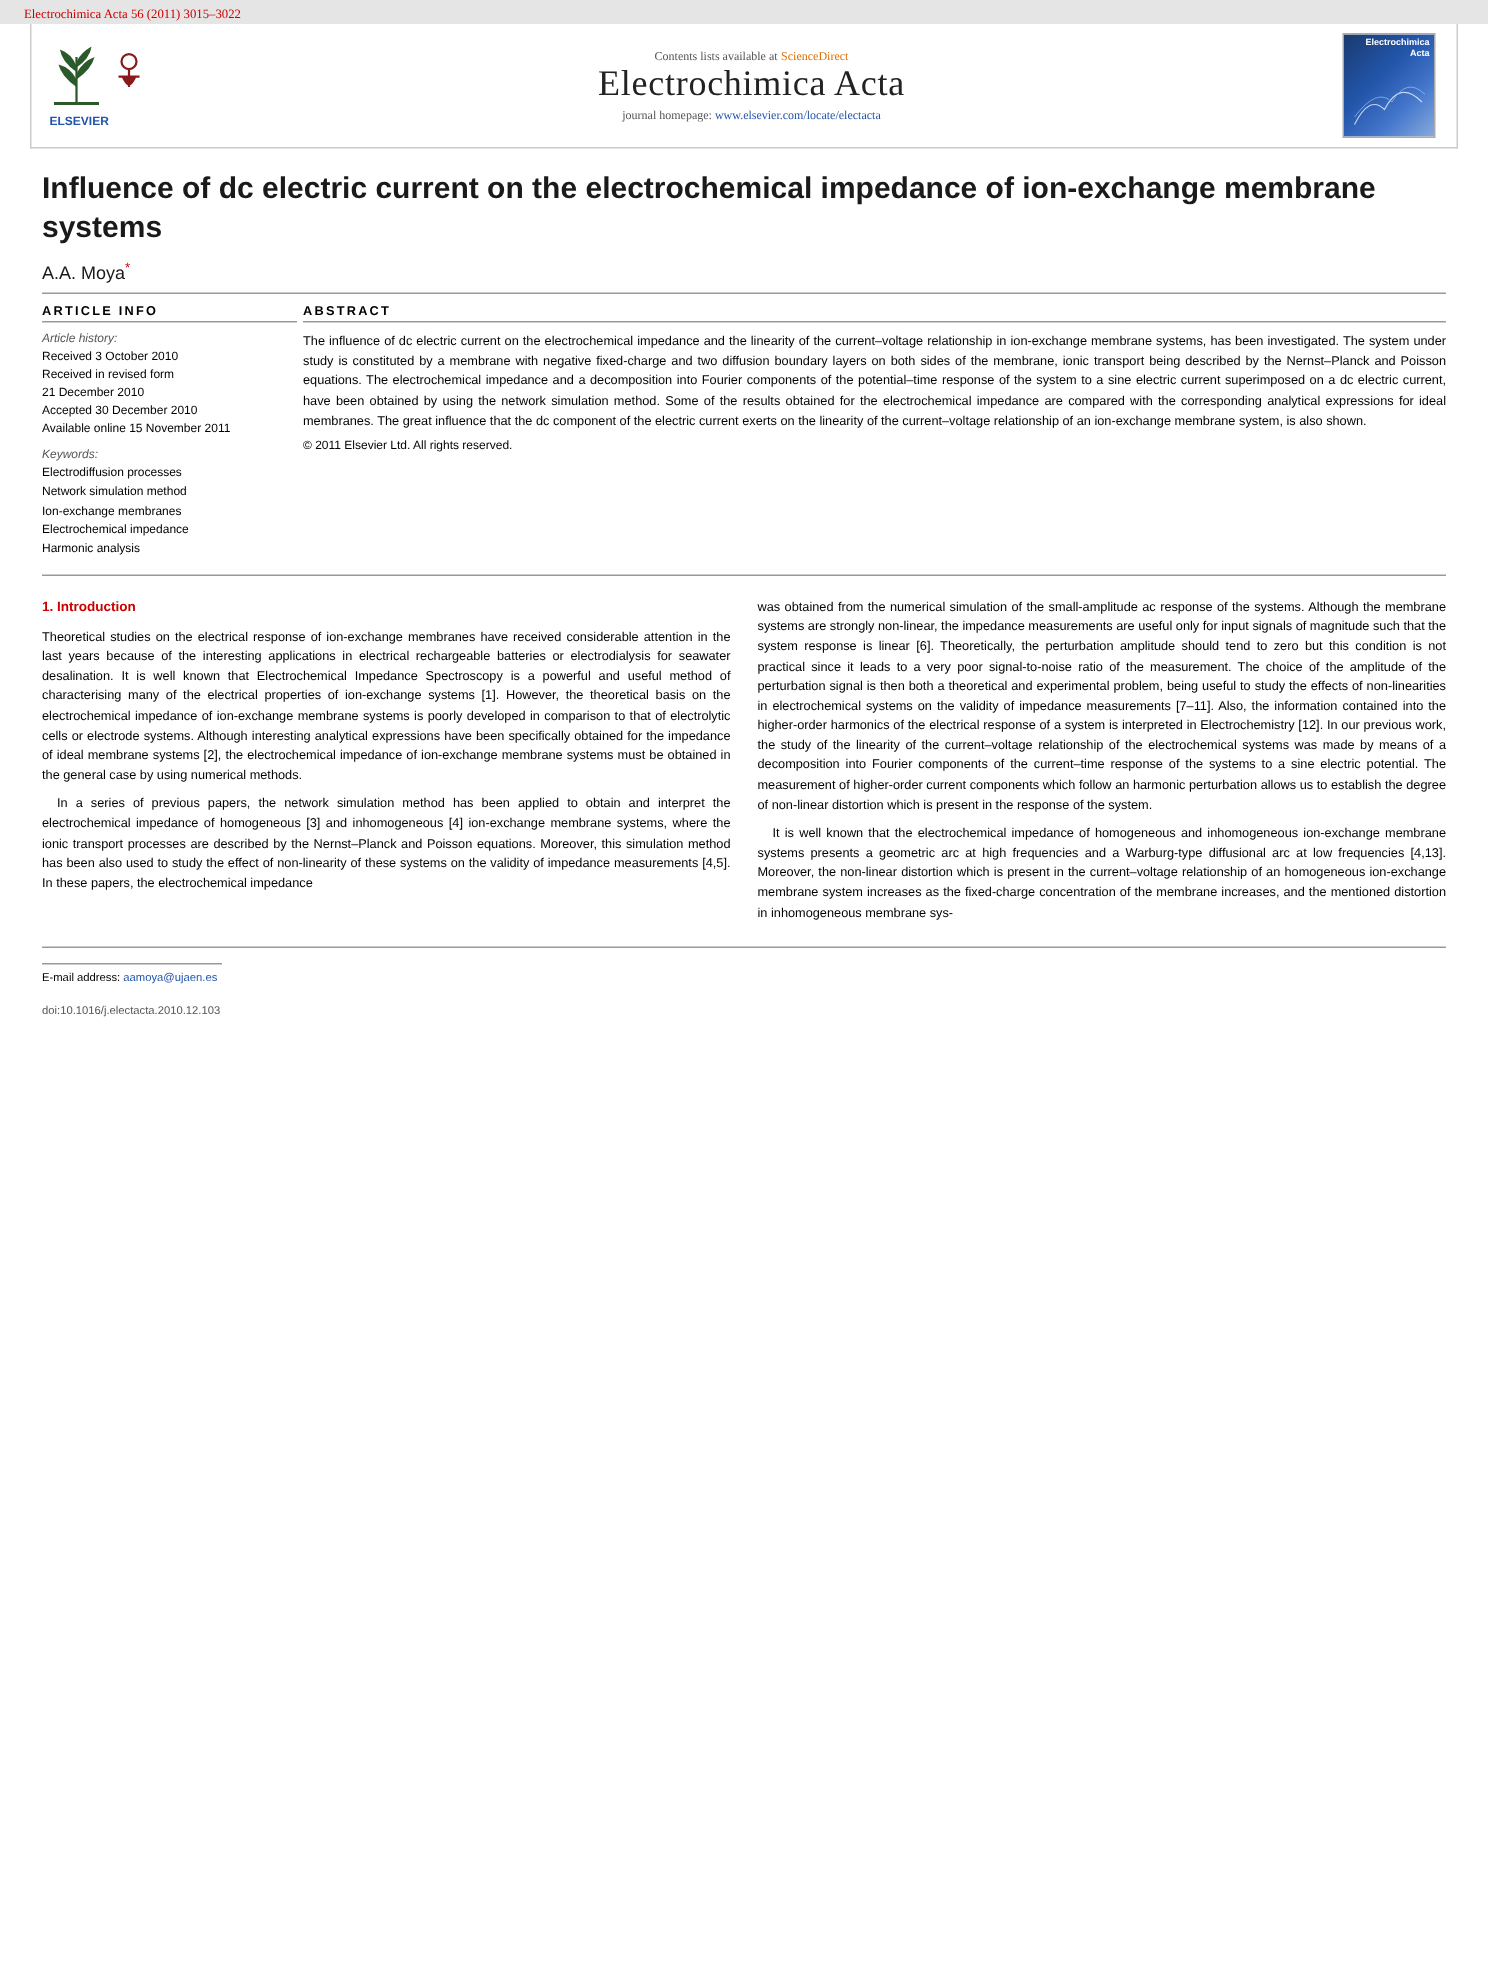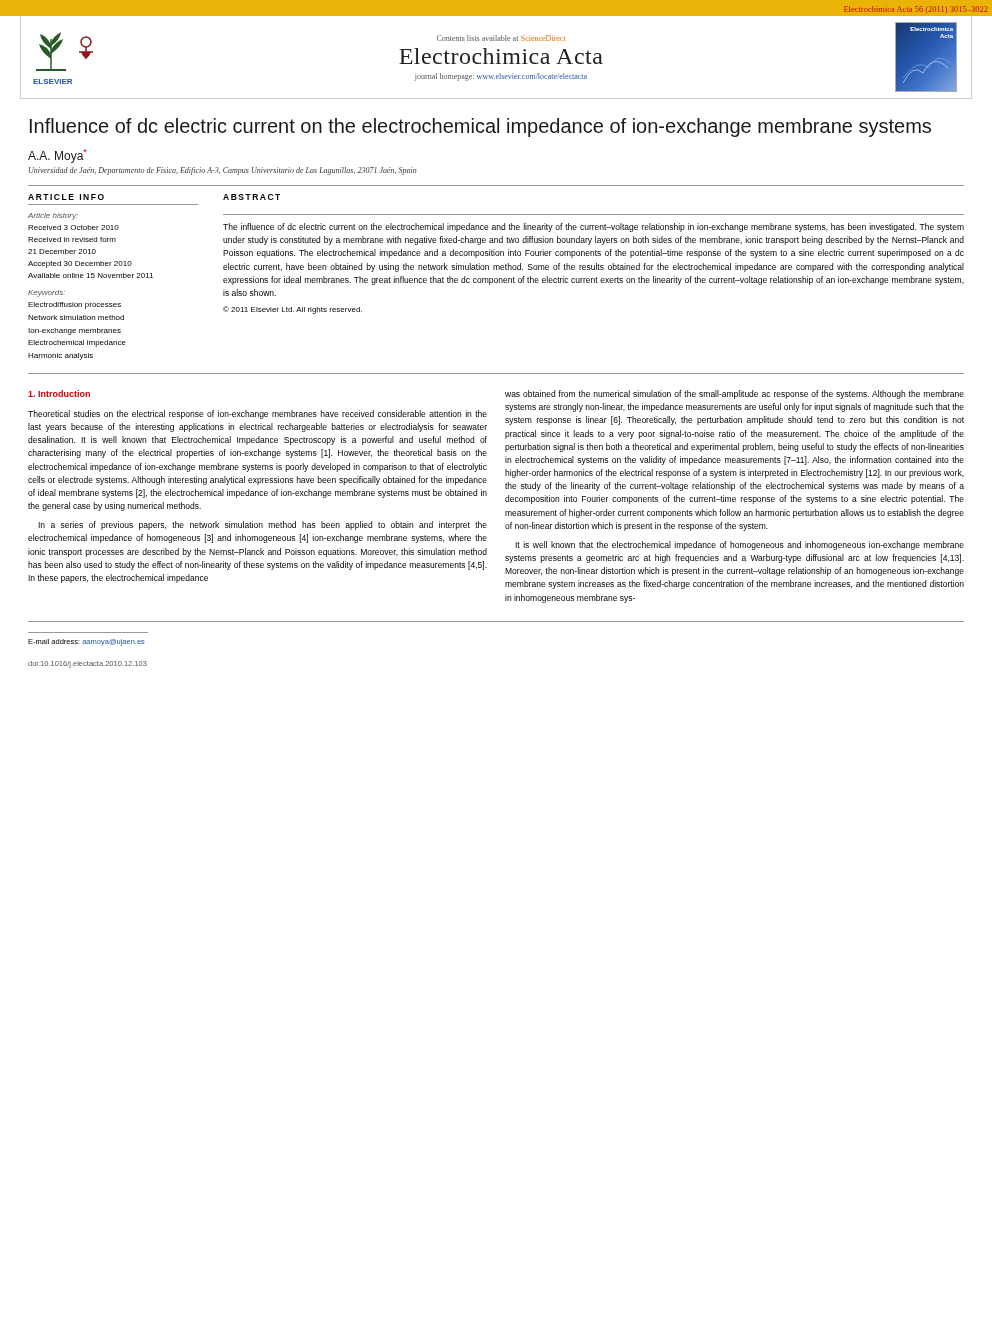--- a/index.html
+++ b/index.html
@@ -7,23 +7,23 @@
       background: #fff;
       font-family: "Times New Roman", Times, serif;
       font-size: 9.5px;
       color: #000;
       width: 992px;
       min-height: 1323px;
     }
 
     
     .top-bar {
-      background: #eab308;
-      text-align: right;
-      padding: 4px 4px 2px;
+      background: #e5e5e5;
+      text-align: left;
+      padding: 4px 16px 2px;
       font-size: 8.5px;
       color: #c00;
       border-bottom: none;
     }
 
     
     .journal-header {
       display: flex;
       align-items: center;
       border: 1px solid #ccc;
@@ -96,21 +96,21 @@
     }
 
     
     .main-content {
       margin: 10px 28px 0;
     }
 
     
     .article-title {
       font-size: 20px;
-      font-weight: normal;
+      font-weight: bold;
       font-family: Arial, sans-serif;
       color: #1a1a1a;
       line-height: 1.3;
       margin-bottom: 8px;
     }
 
     
     .authors {
       font-size: 12px;
       font-family: Arial, sans-serif;
@@ -133,21 +133,21 @@
     
     .divider {
       border: none;
       border-top: 1px solid #999;
       margin: 6px 0;
     }
 
     
     .info-abstract {
       display: flex;
-      gap: 25px;
+      gap: 4px;
       margin-top: 4px;
     }
     .article-info {
       width: 170px;
       flex-shrink: 0;
     }
     .article-info h4 {
       font-size: 8.5px;
       font-family: Arial, sans-serif;
       font-weight: bold;
@@ -192,21 +192,21 @@
     }
     .abstract-col h4 {
       font-size: 8.5px;
       font-family: Arial, sans-serif;
       font-weight: bold;
       letter-spacing: 1.5px;
       text-transform: uppercase;
       color: #000;
       margin-bottom: 6px;
       border-bottom: 1px solid #999;
-      padding-bottom: 12px;
+      padding-bottom: 2px;
     }
     .abstract-text {
       font-size: 8.5px;
       font-family: Arial, sans-serif;
       color: #000;
       line-height: 1.55;
       text-align: justify;
     }
     .copyright-line {
       font-size: 8px;
@@ -331,21 +331,20 @@
 <div class="main-content">
 
   <div style="margin-top:14px; margin-bottom:6px;">
     <div class="article-title">Influence of dc electric current on the electrochemical impedance of ion-exchange membrane systems</div>
   </div>
 
   <div class="authors">
     <span>A.A. Moya</span><sup style="color:#c00;font-size:9px;">*</sup>
   </div>
 
-  <div class="affiliation">Universidad de Jaén, Departamento de Física, Edificio A-3, Campus Universitario de Las Lagunillas, 23071 Jaén, Spain</div>
 
   <hr class="divider">
 
   <div class="info-abstract">
 
     <div class="article-info">
       <h4>ARTICLE INFO</h4>
 
       <div class="info-section-title">Article history:</div>
       <div class="info-text">

